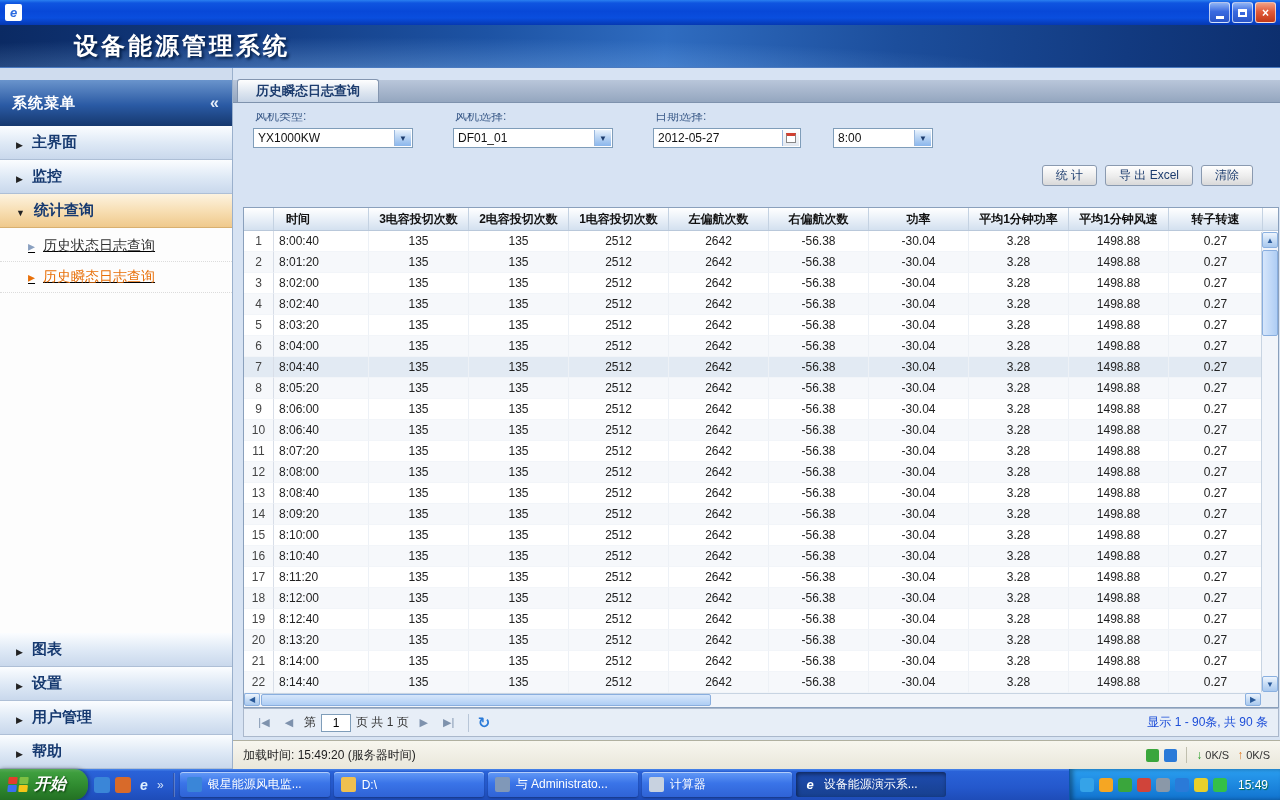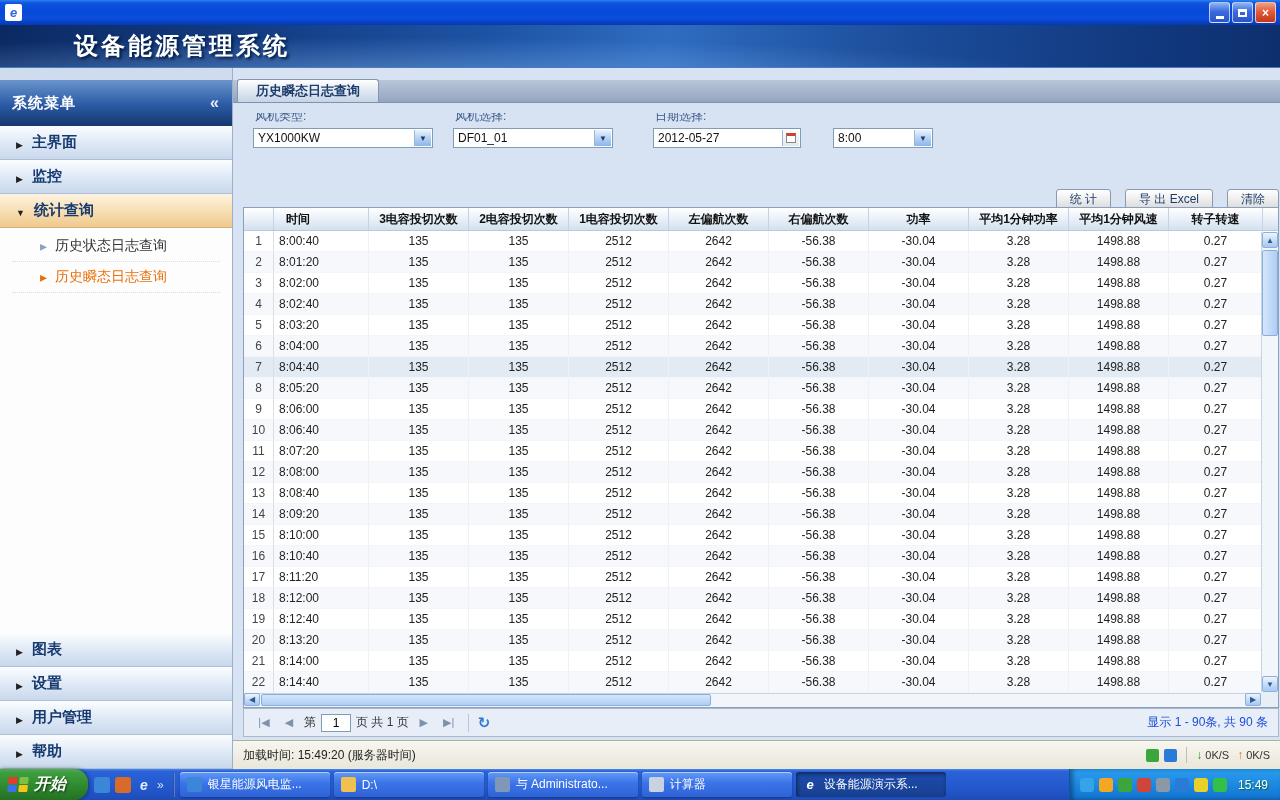--- a/index.html
+++ b/index.html
@@ -27,45 +27,45 @@
   .content { display:flex; height:701px; flex-shrink:0; }
 
   
   .sidebar { width:233px; flex-shrink:0; background:#cfdcee; border-right:1px solid #9ab0cc; display:flex; flex-direction:column; padding-top:12px; }
   .sb-header { height:46px; flex-shrink:0; background:linear-gradient(180deg,#6a94cc,#2a5aa4 55%,#16386e); color:#fff; font-size:15px; font-weight:bold; display:flex; align-items:center; padding:0 12px; letter-spacing:1px; }
   .sb-collapse { margin-left:auto; font-size:16px; color:#e8f0fa; cursor:pointer; }
   .sb-item { height:34px; flex-shrink:0; display:flex; align-items:center; gap:9px; padding-left:16px; font-size:15px; font-weight:bold; color:#173a70; background:linear-gradient(180deg,#fbfdff,#dde8f5 55%,#c9d8ec); border-bottom:1px solid #aebfd6; cursor:pointer; }
   .sb-arrow::before { content:"▶"; font-size:9px; color:#222; }
   .sb-item.exp { background:linear-gradient(180deg,#fdf3e0,#f7ddb0 55%,#efc98c); border-bottom:1px solid #d8b070; }
   .sb-item.exp .sb-arrow::before { content:"▼"; }
-  .sb-sub { background:#fdfdfd; flex-shrink:0; padding:3px 12px; }
+  .sb-sub { background:#fdfdfd; flex-shrink:0; padding:3px 0;text-decoration:underline; }
   .sb-sub-item { height:31px; display:flex; align-items:center; gap:8px; padding-left:28px; font-size:14px; color:#333; cursor:pointer; border-bottom:1px dotted #dcdcdc; }
   .sub-arrow::before { content:"▸"; font-size:14px; color:#8aa0c0; }
   .sb-sub-item.active { color:#e8700a; }
   .sb-sub-item.active .sub-arrow::before { color:#e8700a; }
   .sb-fill { flex:1; background:#fdfdfd; }
 
   
   .pane { flex:1; display:flex; flex-direction:column; min-width:0; }
   .pane-main { height:672px; position:relative; }
 
   .tabstrip { height:23px; margin-top:12px; background:linear-gradient(180deg,#b9c6da,#94a6bf); border-bottom:1px solid #7e92ad; display:flex; align-items:flex-end; padding-left:4px; }
   .tab { height:23px; padding:0 18px; background:linear-gradient(180deg,#fefefe,#dbe4ef 60%,#c6d4e6); border:1px solid #8496b0; border-bottom:none; border-radius:3px 3px 0 0; font-size:13px; font-weight:bold; color:#1c3c6e; display:flex; align-items:center; }
 
   .filterbar { height:104px; position:relative; background:#d7e3f3; }
   .flt-label { position:absolute; top:10px; height:12px; overflow:hidden; }
   .flt-label span { display:block; font-size:12px; line-height:14px; margin-top:-4px; color:#3a5a88; }
   .lab1{left:22px;} .lab2{left:222px;} .lab3{left:422px;}
   .select { position:absolute; top:25px; height:20px; border:1px solid #7f9db9; background:#fff; display:flex; align-items:center; font-size:12px; color:#111; padding-left:4px; cursor:pointer; }
-  .sel1{left:20px;width:180px;} .sel2{left:220px;width:160px;} .sel3{left:420px;width:148px;} .sel4{left:600px;width:100px;}
+  .sel1{left:20px;width:160px;} .sel2{left:220px;width:160px;} .sel3{left:420px;width:148px;} .sel4{left:600px;width:100px;}
   .dd-btn { position:absolute; right:1px; top:1px; bottom:1px; width:17px; background:linear-gradient(180deg,#eaf3fd,#b6d2f3 50%,#8ab6ec); border-left:1px solid #9ab8dd; display:flex; align-items:center; justify-content:center; }
   .dd-btn::before { content:"▼"; font-size:8px; color:#1c3c6e; }
   .cal-btn { position:absolute; right:1px; top:1px; bottom:1px; width:17px; background:linear-gradient(180deg,#fdfdfd,#e2e8f0); border-left:1px solid #9ab8dd; display:flex; align-items:center; justify-content:center; }
   .cal-glyph { width:10px; height:10px; background:#fff; border:1px solid #888; border-top:3px solid #d04030; }
-  .actions { position:absolute; top:62px; right:1px; display:flex; gap:14px;margin-top:24px; }
+  .actions { position:absolute; top:62px; right:27px; display:flex; gap:8px; }
   .btn { height:21px; padding:0 13px; font-size:12px; color:#1c3c6e; background:linear-gradient(180deg,#ffffff,#ececec 55%,#d9d9d9); border:1px solid #8a9ab0; border-radius:3px; cursor:pointer; white-space:nowrap; }
 
   
   .grid { margin-left:10px; width:1036px; height:501px; border:1px solid #8aa0bc; background:#fff; position:relative; overflow:hidden; }
   .grid-header { display:flex; height:23px; background:linear-gradient(180deg,#ffffff,#e9f0f8 50%,#d3e0ef); border-bottom:1px solid #b9c8da; }
   .th { flex-shrink:0; border-right:1px solid #c4d2e2; font-size:12px; font-weight:bold; color:#111; display:flex; align-items:center; justify-content:center; white-space:nowrap; overflow:hidden; cursor:pointer; }
   .th.c1 { justify-content:flex-start; padding-left:12px; }
   .grid-body { height:462px; overflow:hidden; }
   .tr { display:flex; height:21px; background:#fff; }
   .tr.alt { background:#f6f8fb; }

